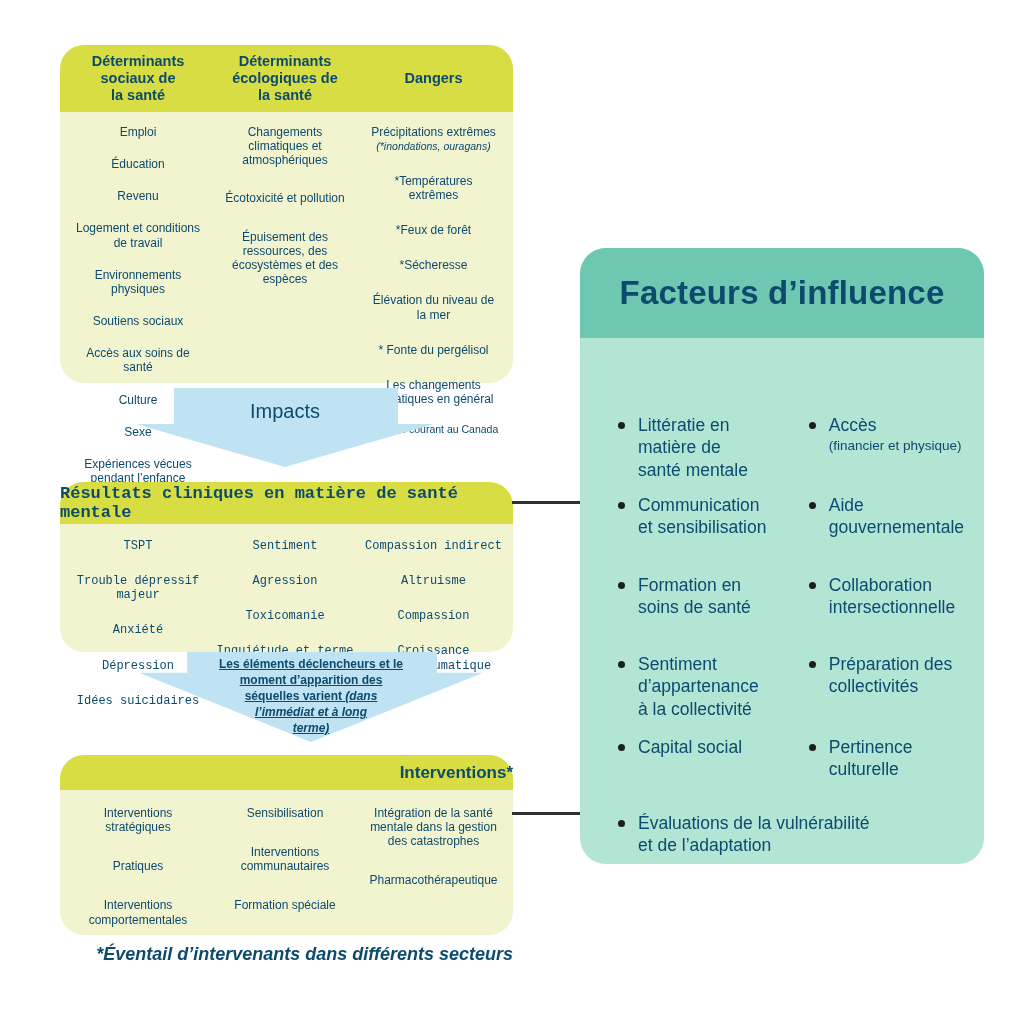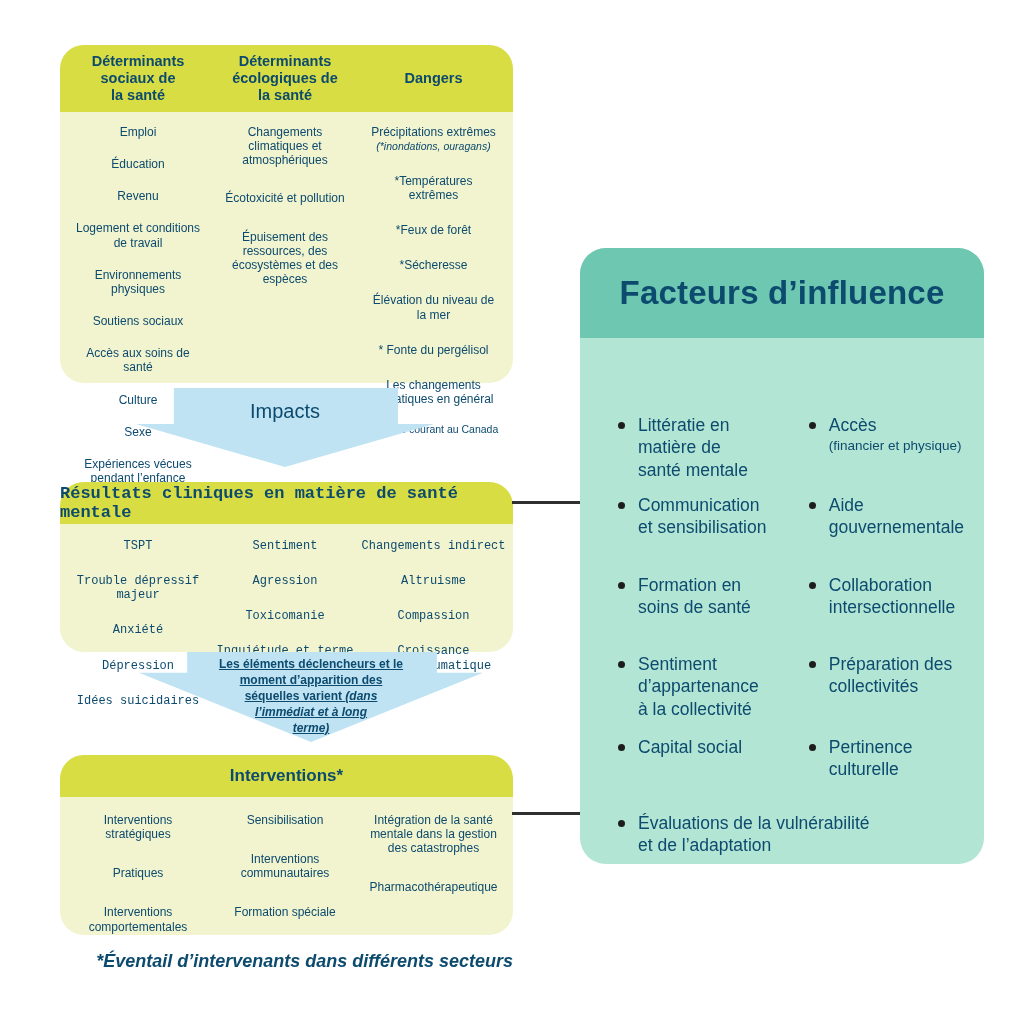--- a/index.html
+++ b/index.html
@@ -24,21 +24,21 @@
   .gap13 li { margin-bottom:13px; }
   .item-note { display:block; font-size:10.5px; font-style:italic; line-height:1.2; margin-top:1px; }
   .col-footnote { font-size:10.5px; text-align:center; margin-top:8px; }
 
   #box-resultats { top:482px; height:170px;font-family:Liberation Mono, monospace; }
   #box-resultats .stack-header { height:42px; display:flex; align-items:center; justify-content:center; }
   .band-title { font-weight:bold; font-size:17px; }
   #box-resultats .body { padding-top:15px; }
 
   #box-interventions { top:755px; height:180px; }
-  #box-interventions .stack-header { height:42px; display:flex; align-items:center; justify-content:center; }
+  #box-interventions .stack-header { height:35px; display:flex; align-items:center; justify-content:flex-end; }
   #box-interventions .body { padding-top:16px; }
   .interv-footnote { font-size:18px; font-weight:bold; font-style:italic; text-align:right; margin-top:4px; }
 
   
   .blue-arrow { position:absolute; background:#bfe3f3; }
   #arrow-impacts {
     left:136px; top:388px; width:298px; height:79px;
     clip-path:polygon(12.7% 0, 87.9% 0, 87.9% 45.6%, 100% 45.6%, 50% 100%, 0 45.6%, 12.7% 45.6%);
     display:flex; justify-content:center;
   }
@@ -158,21 +158,21 @@
       <ul class="item-list gap9">
 
       <li class="list-item"><span>Sentiment</span></li>
           <li class="list-item"><span>Agression</span></li>
           <li class="list-item"><span>Toxicomanie</span></li>
           <li class="list-item"><span>Inquiétude et terme</span></li>
           <li class="list-item"><span>Culpabilité du survivant</span></li>
         </ul>
       <ul class="item-list gap9">
 
-      <li class="list-item"><span>Changements indirect</span></li>
+      <li class="list-item"><span>Compassion indirect</span></li>
           <li class="list-item"><span>Altruisme</span></li>
           <li class="list-item"><span>Compassion</span></li>
           <li class="list-item"><span>Croissance
 post-traumatique</span></li>
         </ul>
     </div>
   </div>
 
   <div id="arrow-declencheurs" class="blue-arrow">
     <div class="arrow-text">

